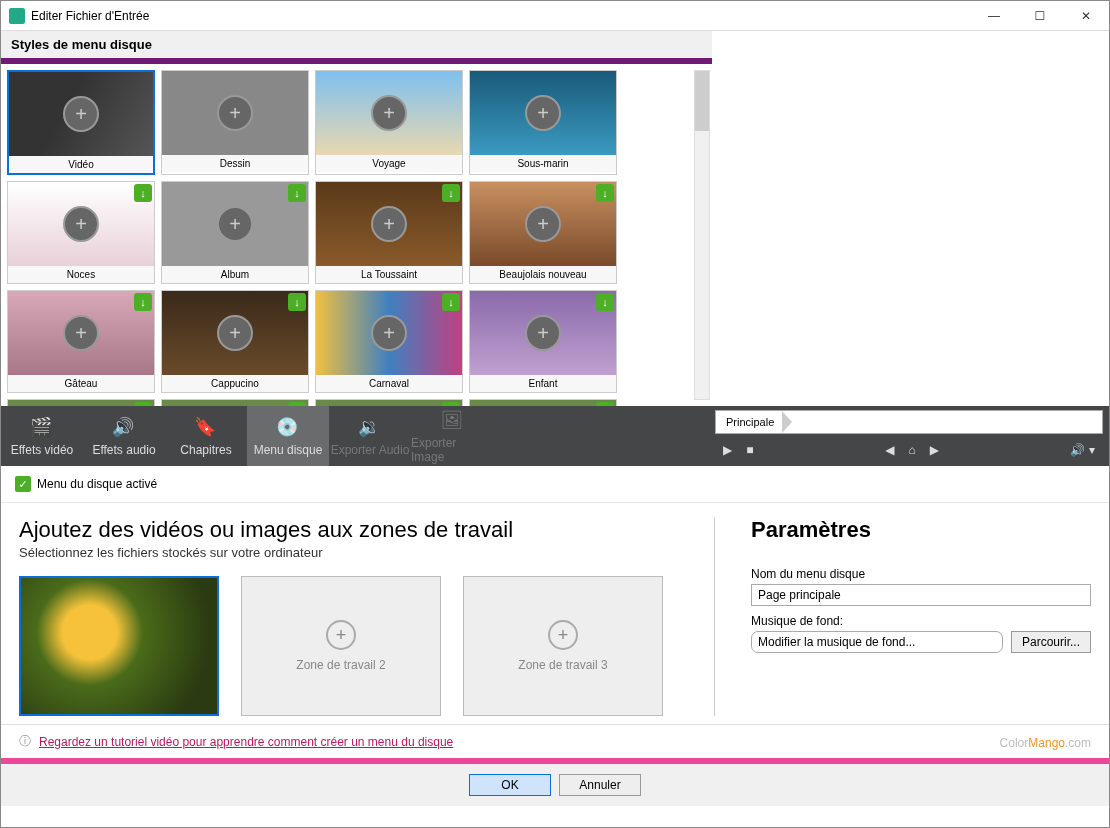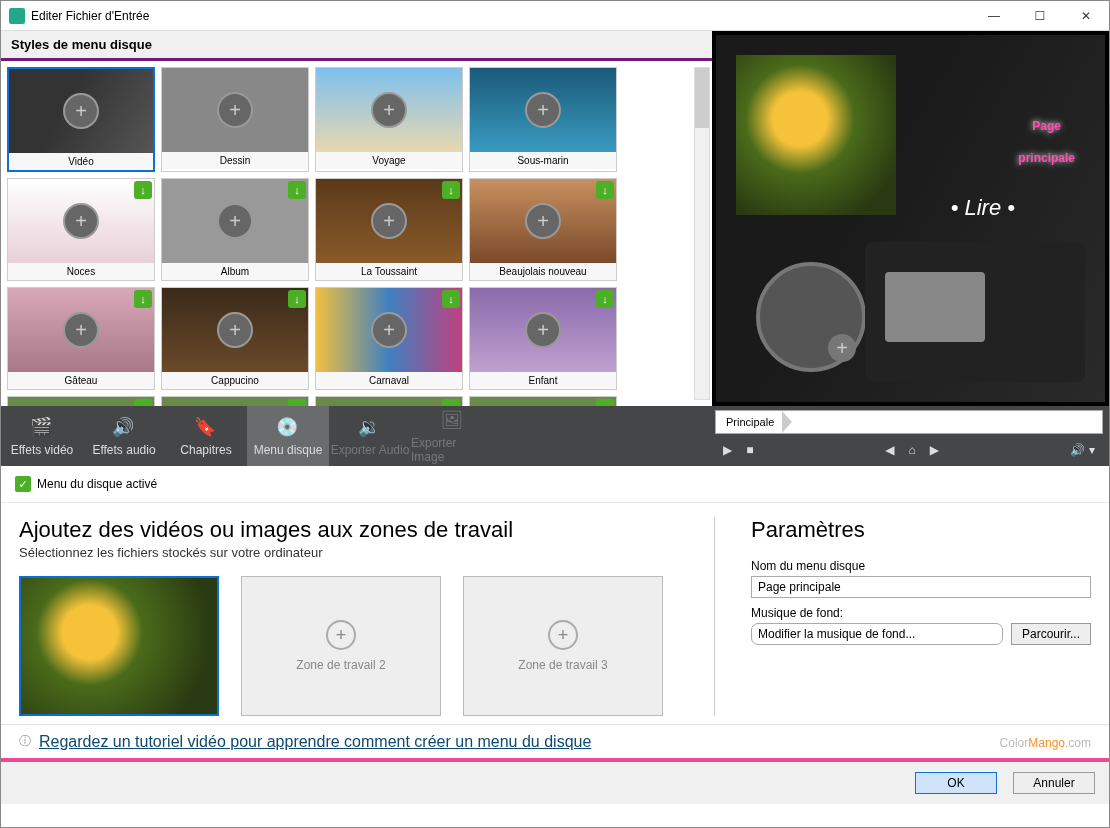--- a/index.html
+++ b/index.html
@@ -1,21 +1,21 @@
 <!DOCTYPE html>
 <html><head>
 <meta charset="utf-8">
 <style>
 *{box-sizing:border-box;margin:0;padding:0;font-family:"Segoe UI",Arial,sans-serif;font-size:12px}
 body{background:#fff;width:1110px;height:828px;overflow:hidden;border:1px solid #888}
 .titlebar{height:30px;background:#fff;display:flex;align-items:center;padding:0 0 0 8px;border-bottom:1px solid #ddd}
 .titlebar .ticon{width:16px;height:16px;background:#2a8;margin-right:6px;border-radius:2px}
 .titlebar .title{flex:1;font-size:12px}
 .winbtn{width:46px;height:30px;display:flex;align-items:center;justify-content:center;color:#333}
-.section-hdr{background:#f0f0f0;padding:6px 10px;font-weight:600;font-size:13px;border-bottom:3px solid #701a75}
+.section-hdr{background:#f0f0f0;padding:6px 10px;font-weight:600;font-size:13px;border-bottom:6px solid #701a75}
 .top-split{display:flex;height:375px}
 .styles-area{width:711px;display:flex;flex-direction:column;background:#fff}
 .styles-grid{flex:1;overflow:hidden;padding:6px;position:relative}
 .scrollbar{position:absolute;right:2px;top:6px;bottom:6px;width:16px;background:#f0f0f0;border:1px solid #ddd}
 .scrollthumb{position:absolute;left:0;right:0;top:0;height:60px;background:#cdcdcd}
 .grid-row{display:flex;gap:6px;margin-bottom:6px}
 .style-card{width:148px;background:#fff;border:1px solid #ccc;cursor:pointer;position:relative}
 .style-card.selected{border:2px solid #0a6fd8}
 .style-thumb{height:84px;background:linear-gradient(135deg,#555,#888);position:relative;display:flex;align-items:center;justify-content:center}
 .style-label{text-align:center;padding:3px;font-size:10px;background:#f7f7f7}
@@ -47,32 +47,32 @@
 .main-split{display:flex;padding:14px 18px 8px 18px;gap:32px}
 .work-left{flex:1}
 .work-left h2{font-size:22px;font-weight:400;margin-bottom:2px}
 .work-left .sub{font-size:13px;color:#333;margin-bottom:16px}
 .zones{display:flex;gap:22px}
 .zone{width:200px;height:140px;border:1px solid #bbb;background:#eee;display:flex;flex-direction:column;align-items:center;justify-content:center;gap:8px;color:#888}
 .zone.filled{background:radial-gradient(circle at 35% 40%,#f5c23a 18%,#4a6b1a 35%,#2a3a12 80%);border:2px solid #0a6fd8}
 .zone .plus{width:30px;height:30px;border:2px solid #aaa;border-radius:50%;display:flex;align-items:center;justify-content:center;font-size:18px}
 .divider-v{width:1px;background:#ccc;margin:0 4px}
 .params{width:340px}
-.params h2{font-size:22px;font-weight:400;margin-bottom:16px}
+.params h2{font-size:22px;font-weight:700;margin-bottom:24px}
 .field-label{font-size:12px;margin:8px 0 3px}
 .text-input{width:100%;border:1px solid #aaa;padding:3px 6px;font-size:12px;background:#fff}
 .row{display:flex;gap:8px;align-items:center}
 .btn{border:1px solid #999;background:#eee;padding:3px 10px;font-size:12px;cursor:pointer}
 .spinner{width:64px;border:1px solid #aaa;padding:2px 18px 2px 6px;position:relative;background:#fff}
 .spinner::after{content:"▴\A▾";white-space:pre;position:absolute;right:2px;top:0;font-size:8px;line-height:8px;color:#555}
 .info-bar{padding:6px 18px;border-top:1px solid #e0e0e0;display:flex;align-items:center;gap:8px;color:#555}
-.info-bar a{color:#0c4a6e;text-decoration:underline;font-size:16px}
+.info-bar a{color:#be185d;text-decoration:underline;font-size:12px}
 .watermark{margin-left:auto;font-size:18px;color:#bbb}
 .watermark b{color:#f7931e;font-weight:400}
-.button-bar{padding:10px 14px;border-top:4px solid #ec4899;display:flex;justify-content:flex-end;gap:16px;background:#f0f0f0}
+.button-bar{padding:10px 14px;border-top:6px solid #ec4899;display:flex;justify-content:center;gap:8px;background:#f0f0f0}
 .button-bar .btn{width:82px;text-align:center}
 .button-bar .btn.primary{border:1px solid #0a6fd8;background:#cfe4fb}
 
 
 .th-video{background:linear-gradient(120deg,#333 40%,#555)}
 .th-dessin{background:#888}
 .th-voyage{background:linear-gradient(#7ec0ee,#e8d8b0)}
 .th-sousmarin{background:linear-gradient(#1a5a7a,#3a9ac0)}
 .th-noces{background:linear-gradient(#fff,#e8d0d8)}
 .th-album{background:#999}
@@ -207,31 +207,20 @@
             <div class="style-thumb th-partial">
               <span class="dl-badge">↓</span>
             </div>
           </div>
       </div>
       <div class="scrollbar">
           <div class="scrollthumb"></div>
         </div>
     </div>
   </div>
-  <div class="preview-area">
-    <div class="preview-img">
-      <div class="preview-flower"></div>
-      <div class="preview-title">
-        <span>Page</span><br><span>principale</span>
-      </div>
-      <div class="preview-lire">• Lire •</div>
-      <div class="preview-avatar"></div>
-      <div class="preview-cam"></div>
-    </div>
-  </div>
 </div>
 
 <div class="toolbar">
   <div class="tool-btn">
     <div class="tool-icon">🎬</div>
     <span>Effets vidéo</span>
   </div>
   <div class="tool-btn">
     <div class="tool-icon" style="color:#e05">🔊</div>
     <span>Effets audio</span>

